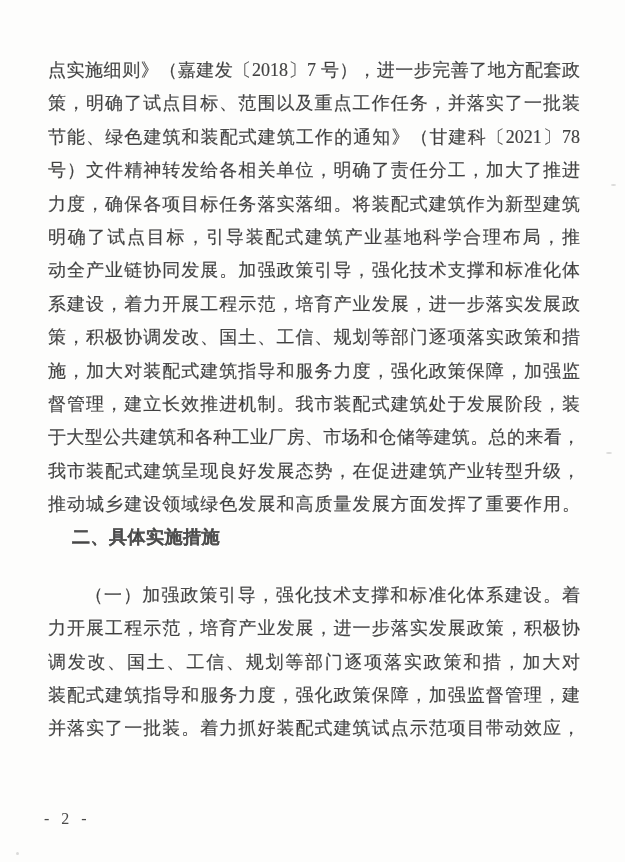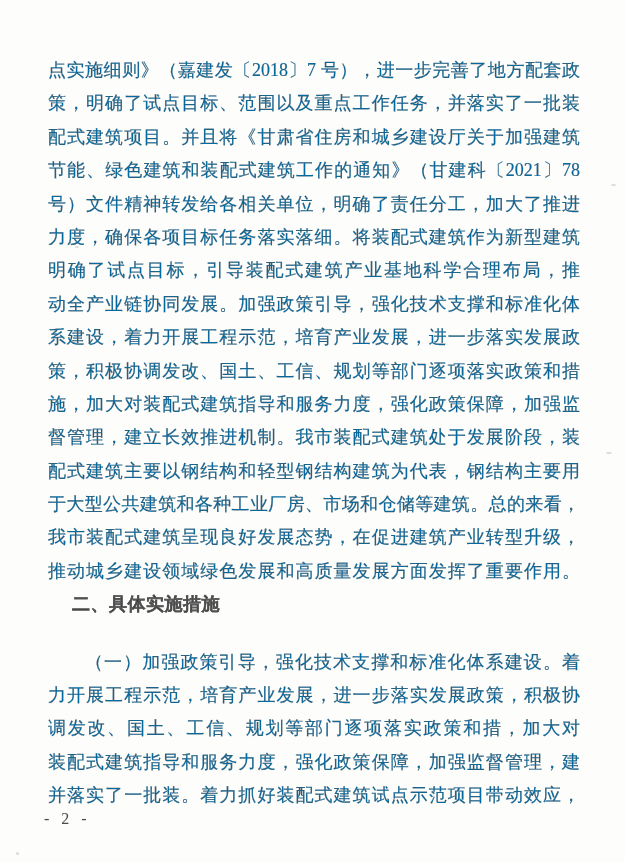--- a/index.html
+++ b/index.html
@@ -22,21 +22,21 @@
     top: 54px;
     width: 532px;
   }
   .line {
     height: 33.4px;
     line-height: 33.4px;
     font-size: 18px;
     white-space: nowrap;
     text-align: justify;
     text-align-last: justify;
-    color: #0369a1;
+    color: #404040;
     -webkit-text-stroke: 0.2px #5a5a5a;
   }
   .line.indent {
     text-indent: 37px;
     margin-top: 24px;
   }
   .line.heading {
     font-family: "Liberation Sans", "DejaVu Sans", sans-serif;
     font-weight: bold;
     color: #2e2e2e;
@@ -64,31 +64,29 @@
   .speckle.s3 { left: 606px; top: 452px; width: 6px; height: 2px; }
   .speckle.s4 { left: 16px;  top: 852px; width: 3px; height: 3px; }
 </style>
 </head>
 <body>
 
 <div class="page">
   <div class="text-block">
       <div class="line body">点实施细则》（嘉建发〔2018〕7 号），进一步完善了地方配套政</div>
       <div class="line body">策，明确了试点目标、范围以及重点工作任务，并落实了一批装</div>
-      <div class="line body">配式建筑项目。并且将《甘肃省住房和城乡建设厅关于加强建筑</div>
       <div class="line body">节能、绿色建筑和装配式建筑工作的通知》（甘建科〔2021〕78</div>
       <div class="line body">号）文件精神转发给各相关单位，明确了责任分工，加大了推进</div>
       <div class="line body">力度，确保各项目标任务落实落细。将装配式建筑作为新型建筑</div>
       <div class="line body">明确了试点目标，引导装配式建筑产业基地科学合理布局，推</div>
       <div class="line body">动全产业链协同发展。加强政策引导，强化技术支撑和标准化体</div>
       <div class="line body">系建设，着力开展工程示范，培育产业发展，进一步落实发展政</div>
       <div class="line body">策，积极协调发改、国土、工信、规划等部门逐项落实政策和措</div>
       <div class="line body">施，加大对装配式建筑指导和服务力度，强化政策保障，加强监</div>
       <div class="line body">督管理，建立长效推进机制。我市装配式建筑处于发展阶段，装</div>
-      <div class="line body">配式建筑主要以钢结构和轻型钢结构建筑为代表，钢结构主要用</div>
       <div class="line body">于大型公共建筑和各种工业厂房、市场和仓储等建筑。总的来看，</div>
       <div class="line body">我市装配式建筑呈现良好发展态势，在促进建筑产业转型升级，</div>
       <div class="line body">推动城乡建设领域绿色发展和高质量发展方面发挥了重要作用。</div>
       <div class="line heading">二、具体实施措施</div>
       <div class="line indent">（一）加强政策引导，强化技术支撑和标准化体系建设。着</div>
       <div class="line body">力开展工程示范，培育产业发展，进一步落实发展政策，积极协</div>
       <div class="line body">调发改、国土、工信、规划等部门逐项落实政策和措，加大对</div>
       <div class="line body">装配式建筑指导和服务力度，强化政策保障，加强监督管理，建</div>
       <div class="line body">并落实了一批装。着力抓好装配式建筑试点示范项目带动效应，</div>
     </div>

